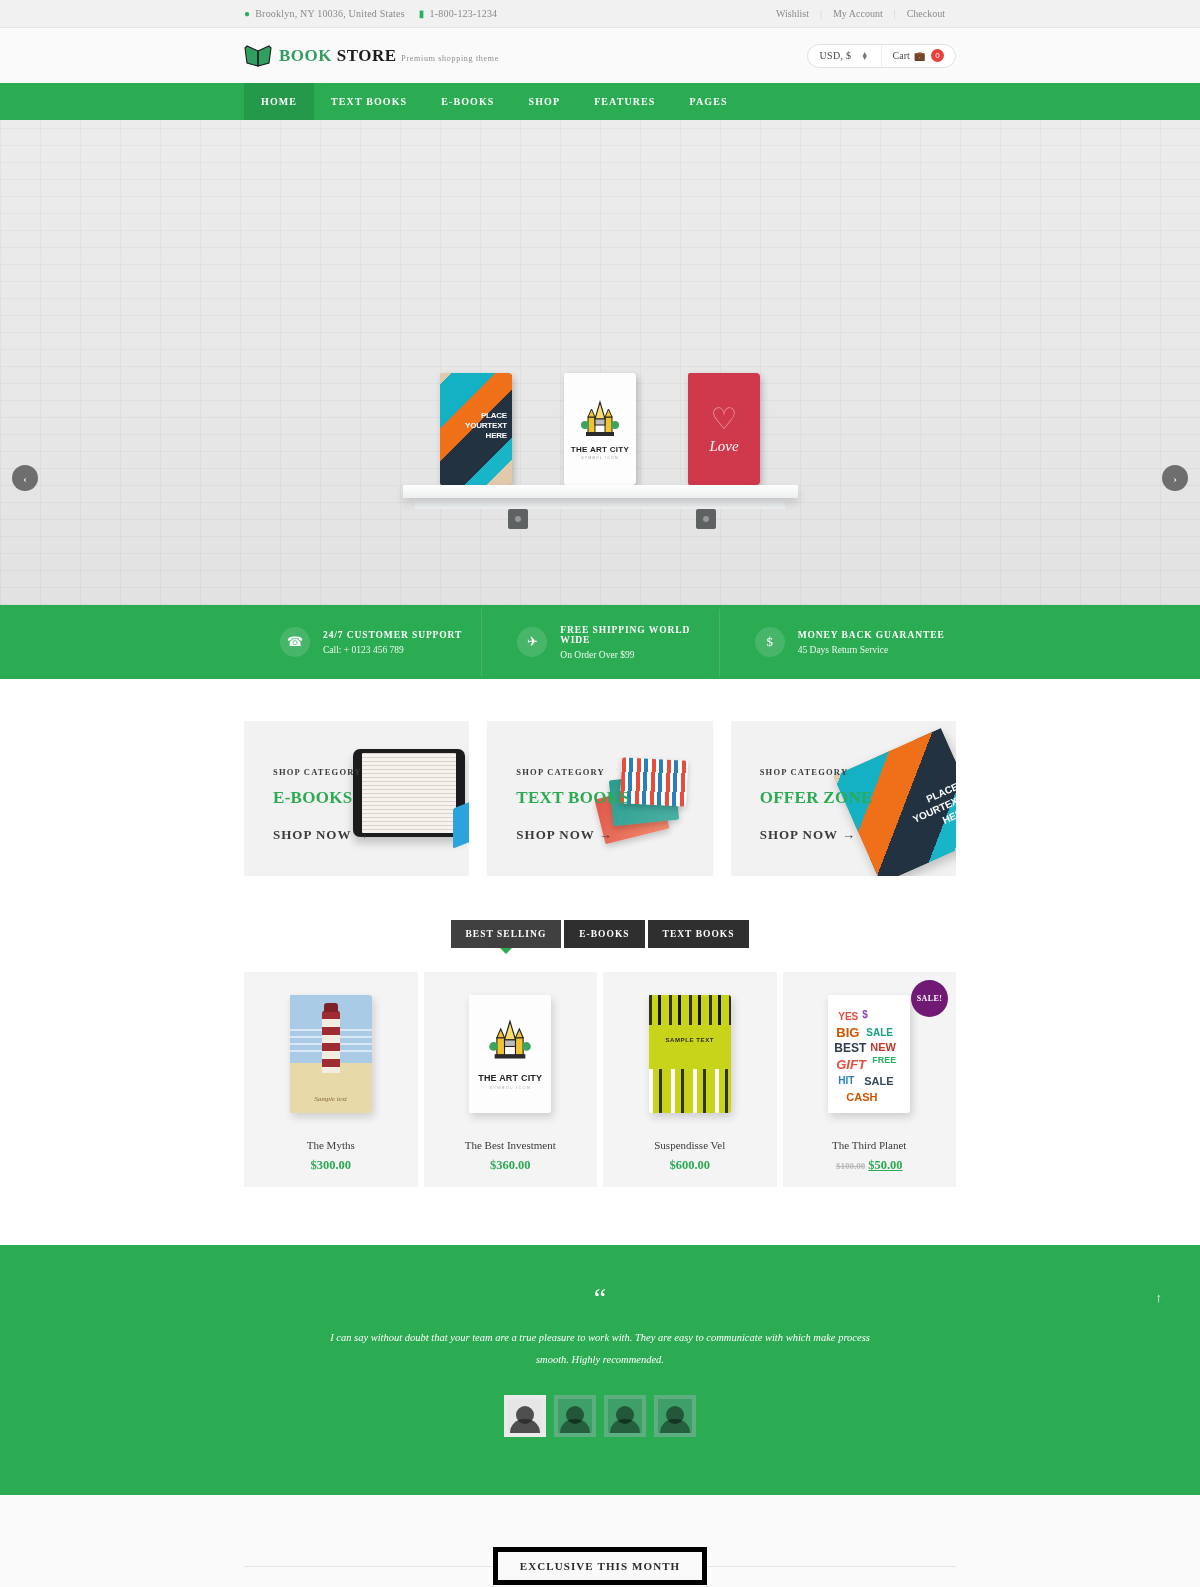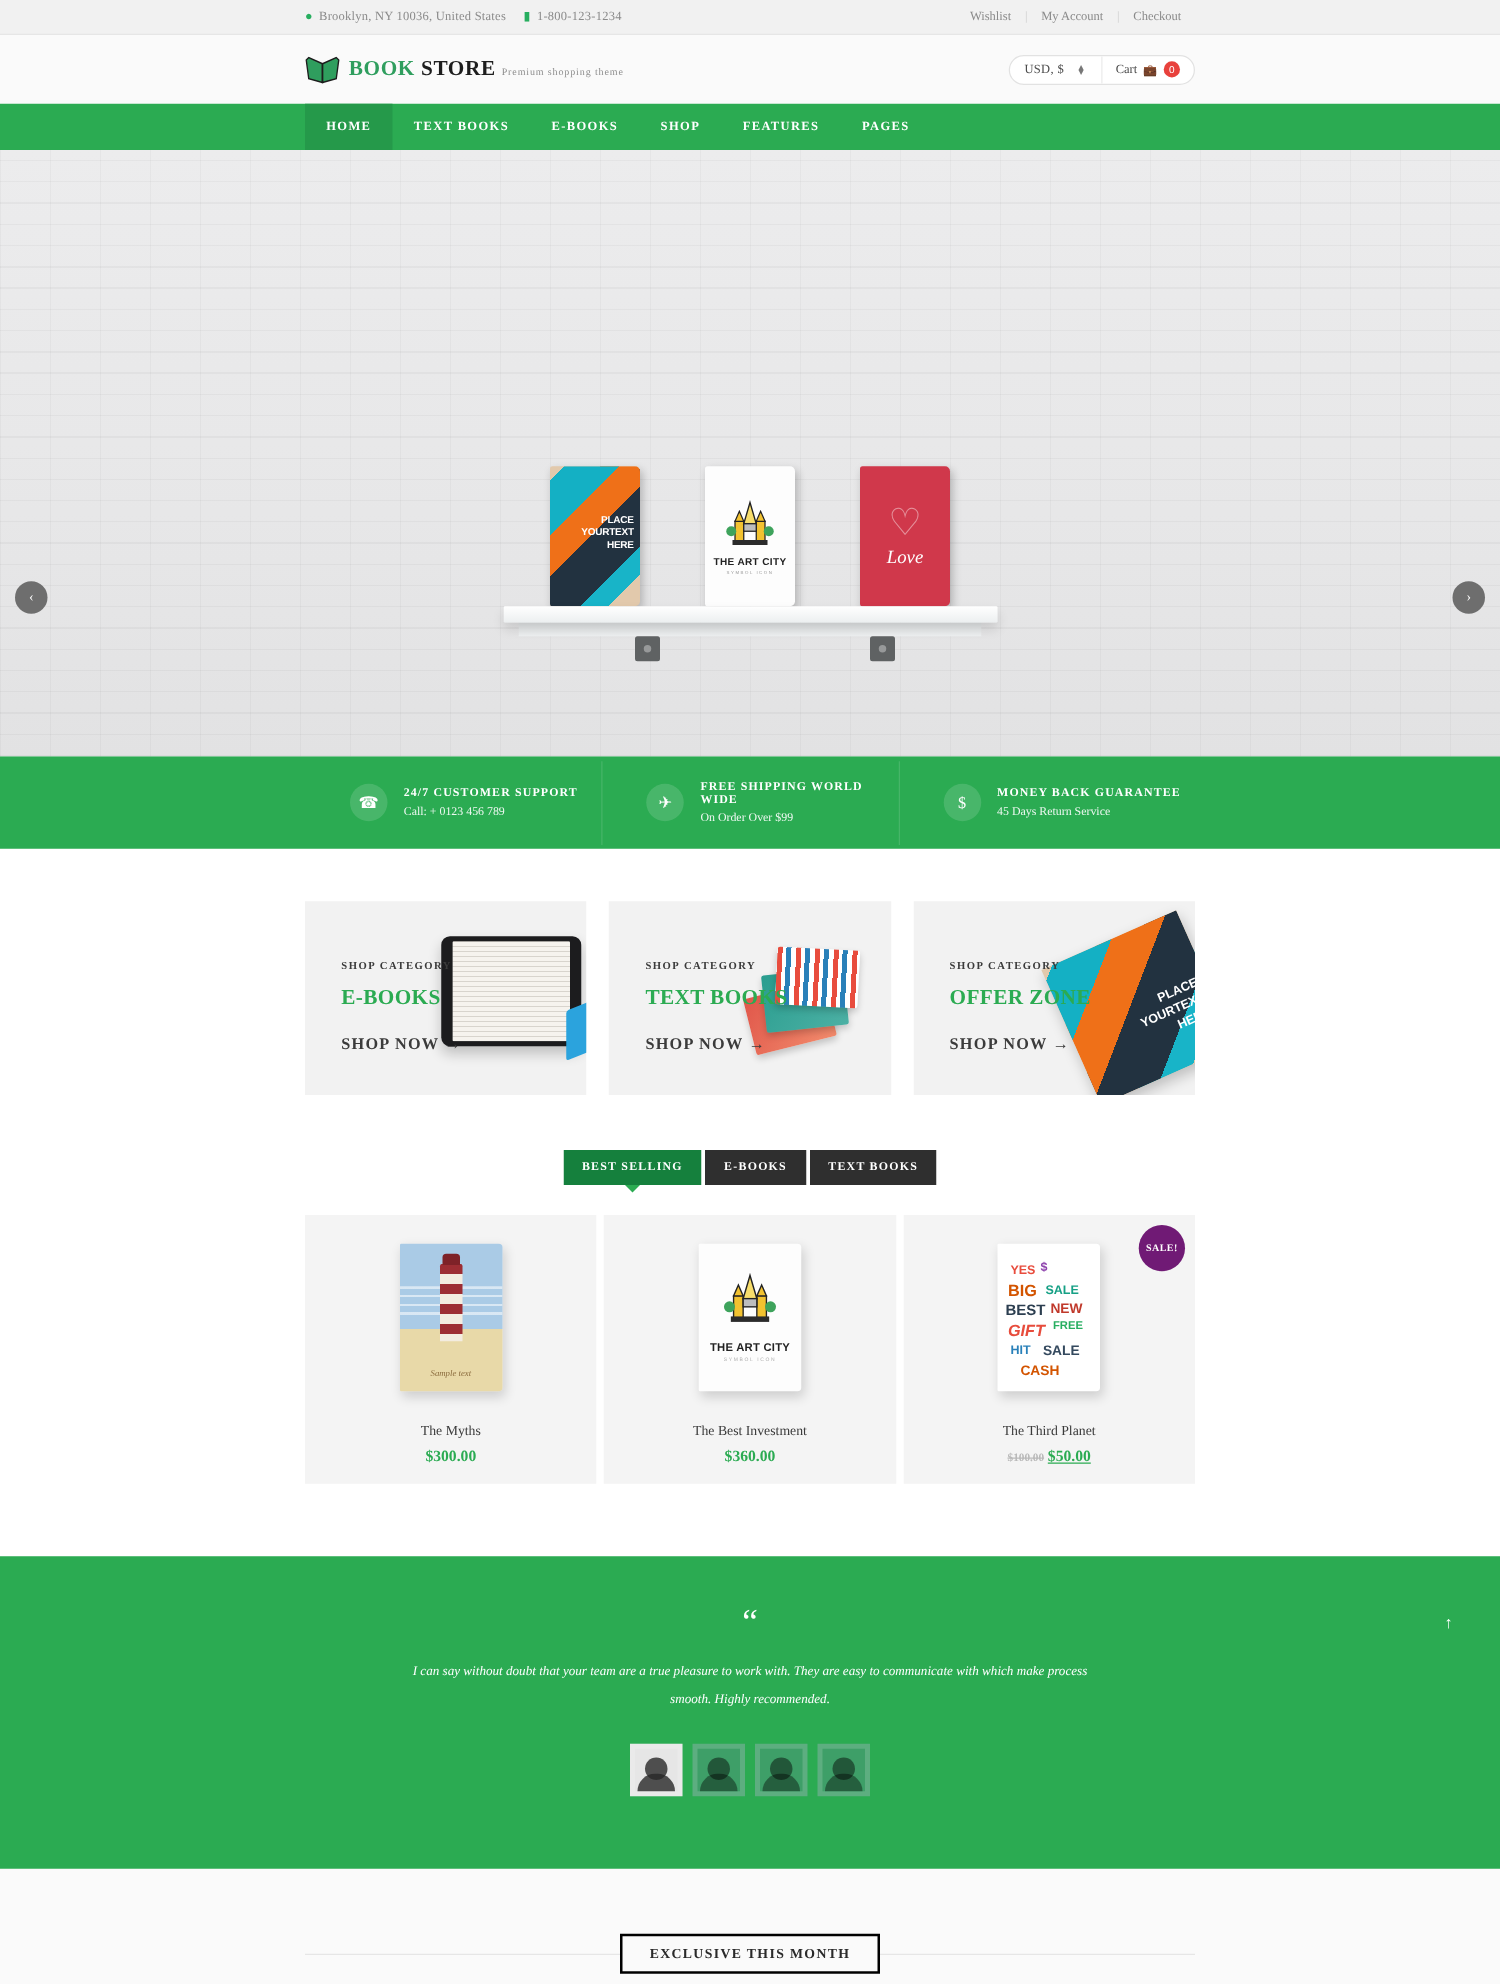--- a/index.html
+++ b/index.html
@@ -148,21 +148,21 @@
       linear-gradient(135deg, transparent 0 38%, #223240 38% 72%, transparent 72%),
       linear-gradient(135deg, transparent 0 64%, #18b4c8 64% 84%, transparent 84%); }
   .oz .txt { position: absolute; right: 8px; bottom: 26px; color: #fff; font-size: 10px;
     font-family: "Liberation Sans", sans-serif; font-weight: bold; text-align: right; line-height: 1.3; }
 
   
   .tabsec { background: #fff; padding: 44px 0 0; }
   .tabs { display: flex; justify-content: center; gap: 3px; }
   .tab { background: #2f2f2f; color: #fff; font-size: 9.5px; font-weight: bold; letter-spacing: 1px;
     padding: 9px 15px; cursor: pointer; position: relative; font-family: "Liberation Serif", serif; }
-  .tab.active { background: #15803d; }
+  .tab.active { background: #404040; }
   .tab.active:after { content: ""; position: absolute; left: 50%; margin-left: -6px; bottom: -6px;
     border-left: 6px solid transparent; border-right: 6px solid transparent; border-top: 6px solid #2bab52; }
 
   
   .prods { display: flex; gap: 6px; margin-top: 24px; }
   .prod { flex: 1; background: #f4f4f4; position: relative; padding-bottom: 14px; }
   .prod-img { height: 163px; display: flex; align-items: center; justify-content: center; position: relative; }
   .pbk { width: 82px; height: 118px; border-radius: 1px 3px 3px 1px; box-shadow: 2px 4px 9px rgba(0,0,0,.16);
     position: relative; overflow: hidden; background: #fff; }
   .prod-t { text-align: center; font-size: 11px; color: #3a3a3a; margin-top: 4px; }
@@ -217,21 +217,21 @@
     border-radius: 50%; background: rgba(0,0,0,.45); }
   .av .body { position: absolute; left: 50%; margin-left: -15px; bottom: -6px; width: 30px; height: 20px;
     border-radius: 14px 14px 0 0; background: rgba(0,0,0,.4); }
   .av.active .head, .av.active .body { background: rgba(40,40,40,.8); }
   .totop { position: absolute; right: 38px; top: 45px; color: #fff; font-size: 13px; cursor: pointer; }
 
   
   .excl { background: #fafafa; padding: 52px 0 0; }
   .excl-head { position: relative; text-align: center; }
   .excl-head:before { content: ""; position: absolute; left: 0; right: 0; top: 50%; height: 1px; background: #e6e6e6; }
-  .excl-title { position: relative; display: inline-block; background: #fafafa; border: 2px solid #000000;
+  .excl-title { position: relative; display: inline-block; background: #fafafa; border: 5px solid #000000;
     padding: 8px 22px; font-size: 11px; font-weight: bold; letter-spacing: 1.1px; color: #2a2a2a; }
   .excl-sub { text-align: center; font-size: 10px; font-style: italic; color: #9a9a9a; margin-top: 18px; }
 </style>
 </head>
 <body>
 
 <div class="topbar">
   <div class="wrap">
     <div class="tb-left">
       <span class="tb-item">
@@ -448,20 +448,31 @@
               </svg>
             </span>
             <span class="t1">THE ART CITY</span>
             <span class="t2">SYMBOL ICON</span>
           </div>
         </div>
         <div class="prod-t">The Best Investment</div>
         <div class="prod-p"><span>$360.00</span></div>
       </div>
 
+      <div class="prod">
+        <div class="prod-img">
+          <div class="pbk c-samp">
+            <span class="drip"></span>
+              <span class="drip2"></span>
+            <span class="st">SAMPLE TEXT</span>
+          </div>
+        </div>
+        <div class="prod-t">Suspendisse Vel</div>
+        <div class="prod-p"><span>$600.00</span></div>
+      </div>
 
 
       <div class="prod">
         <div class="sale">SALE!</div>
         <div class="prod-img">
           <div class="pbk c-gift">
             <span class="w" style="left:10px;top:16px;color:#e84c3d;font-size:10px;">YES</span>
             <span class="w" style="left:34px;top:14px;color:#8e44ad;font-size:10px;">$</span>
             <span class="w" style="left:8px;top:30px;color:#d35400;font-size:13px;">BIG</span>
             <span class="w" style="left:38px;top:32px;color:#16a085;font-size:10px;">SALE</span>

